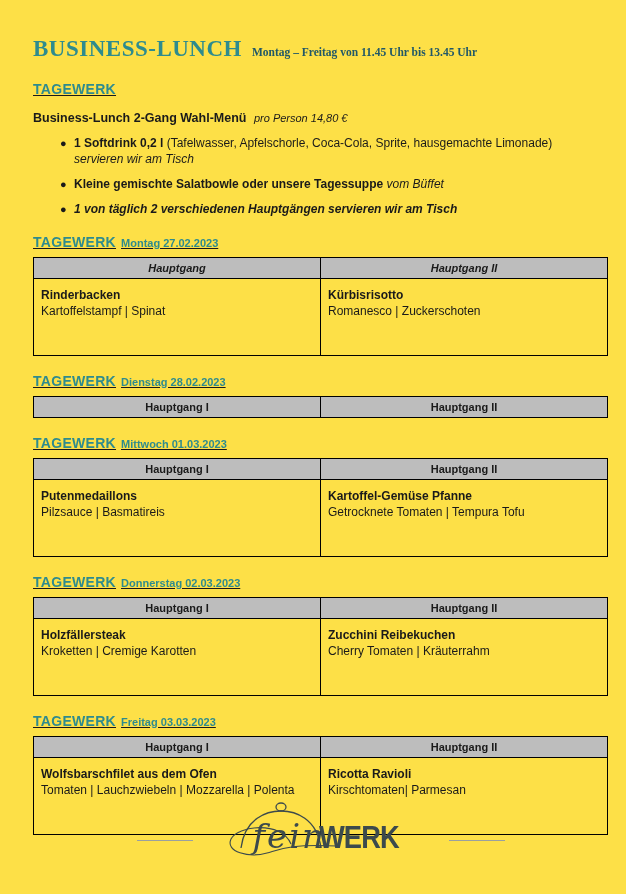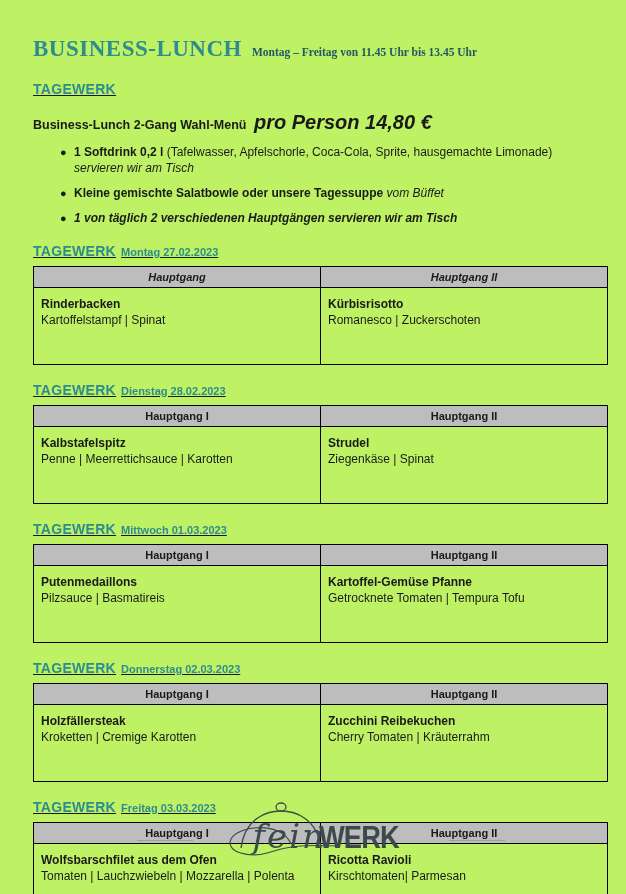--- a/index.html
+++ b/index.html
@@ -1,17 +1,17 @@
 <!DOCTYPE html>
 <html><head>
 <meta charset="utf-8">
 <style>
   html,body { margin:0; padding:0; background:#e9e9e9; }
   .page {
-    width:626px; height:894px; margin:0 auto; background:#bef264;
+    width:626px; height:894px; margin:0 auto; background:#fde047;
     box-sizing:border-box; padding:36px 18px 0 33px;
     font-family:"Liberation Sans", sans-serif; color:#1a1a1a;
     position:relative; overflow:hidden;
   }
   
   .title-row { display:flex; align-items:baseline; gap:10px; }
   .doc-title {
     font-family:"Liberation Serif", serif; font-weight:bold;
     font-size:23px; color:#2E8B8E; letter-spacing:0.5px;
   }
@@ -19,21 +19,21 @@
     font-family:"Liberation Serif", serif; font-weight:bold;
     font-size:11.5px; color:#215868;
   }
   
   .tw-heading { margin-top:18px; text-decoration:underline; }
   .tw-word { color:#2E8B8E; font-weight:bold; font-size:14px; letter-spacing:0.3px; }
   .tw-date { color:#2E8B8E; font-weight:bold; font-size:11px; margin-left:5px; }
   
   .menu-line { margin-top:13px; font-size:12.5px; }
   .menu-bold { font-weight:bold; }
-  .menu-price { font-weight:bold; font-style:italic; font-size:20px; margin-left:4px; }
+  .menu-price { font-weight:normal; font-style:italic; font-size:11px; margin-left:4px; }
   .bullets { margin-top:10px; }
   .bullet-row { display:flex; padding-left:27px; margin-bottom:9px; font-size:12px; line-height:16px; }
   .bullet-marker { width:14px; flex:0 0 14px; font-size:11px; }
   .b { font-weight:bold; }
   .i { font-style:italic; }
   .bi { font-weight:bold; font-style:italic; }
   
   .day-section { margin-top:16px; }
   .day-table { width:100%; border-collapse:collapse; margin-top:6px; table-layout:fixed; }
   .day-table th, .day-table td { border:1px solid #000; }
@@ -125,30 +125,20 @@
 
   <div class="day-section">
     <div class="tw-heading" style="margin-top:0;">
       <span class="tw-word">TAGEWERK</span><span class="tw-date">Dienstag 28.02.2023</span>
     </div>
     <table class="day-table">
       <tbody>
           <tr>
         <th>Hauptgang I</th>
         <th>Hauptgang II</th>
-      </tr>
-      <tr>
-        <td>
-          <div class="dish-title">Kalbstafelspitz</div>
-          <div class="dish-sides">Penne | Meerrettichsauce | Karotten</div>
-        </td>
-        <td>
-          <div class="dish-title">Strudel</div>
-          <div class="dish-sides">Ziegenkäse | Spinat</div>
-        </td>
       </tr>
     </tbody>
       </table>
   </div>
 
   <div class="day-section">
     <div class="tw-heading" style="margin-top:0;">
       <span class="tw-word">TAGEWERK</span><span class="tw-date">Mittwoch 01.03.2023</span>
     </div>
     <table class="day-table">

